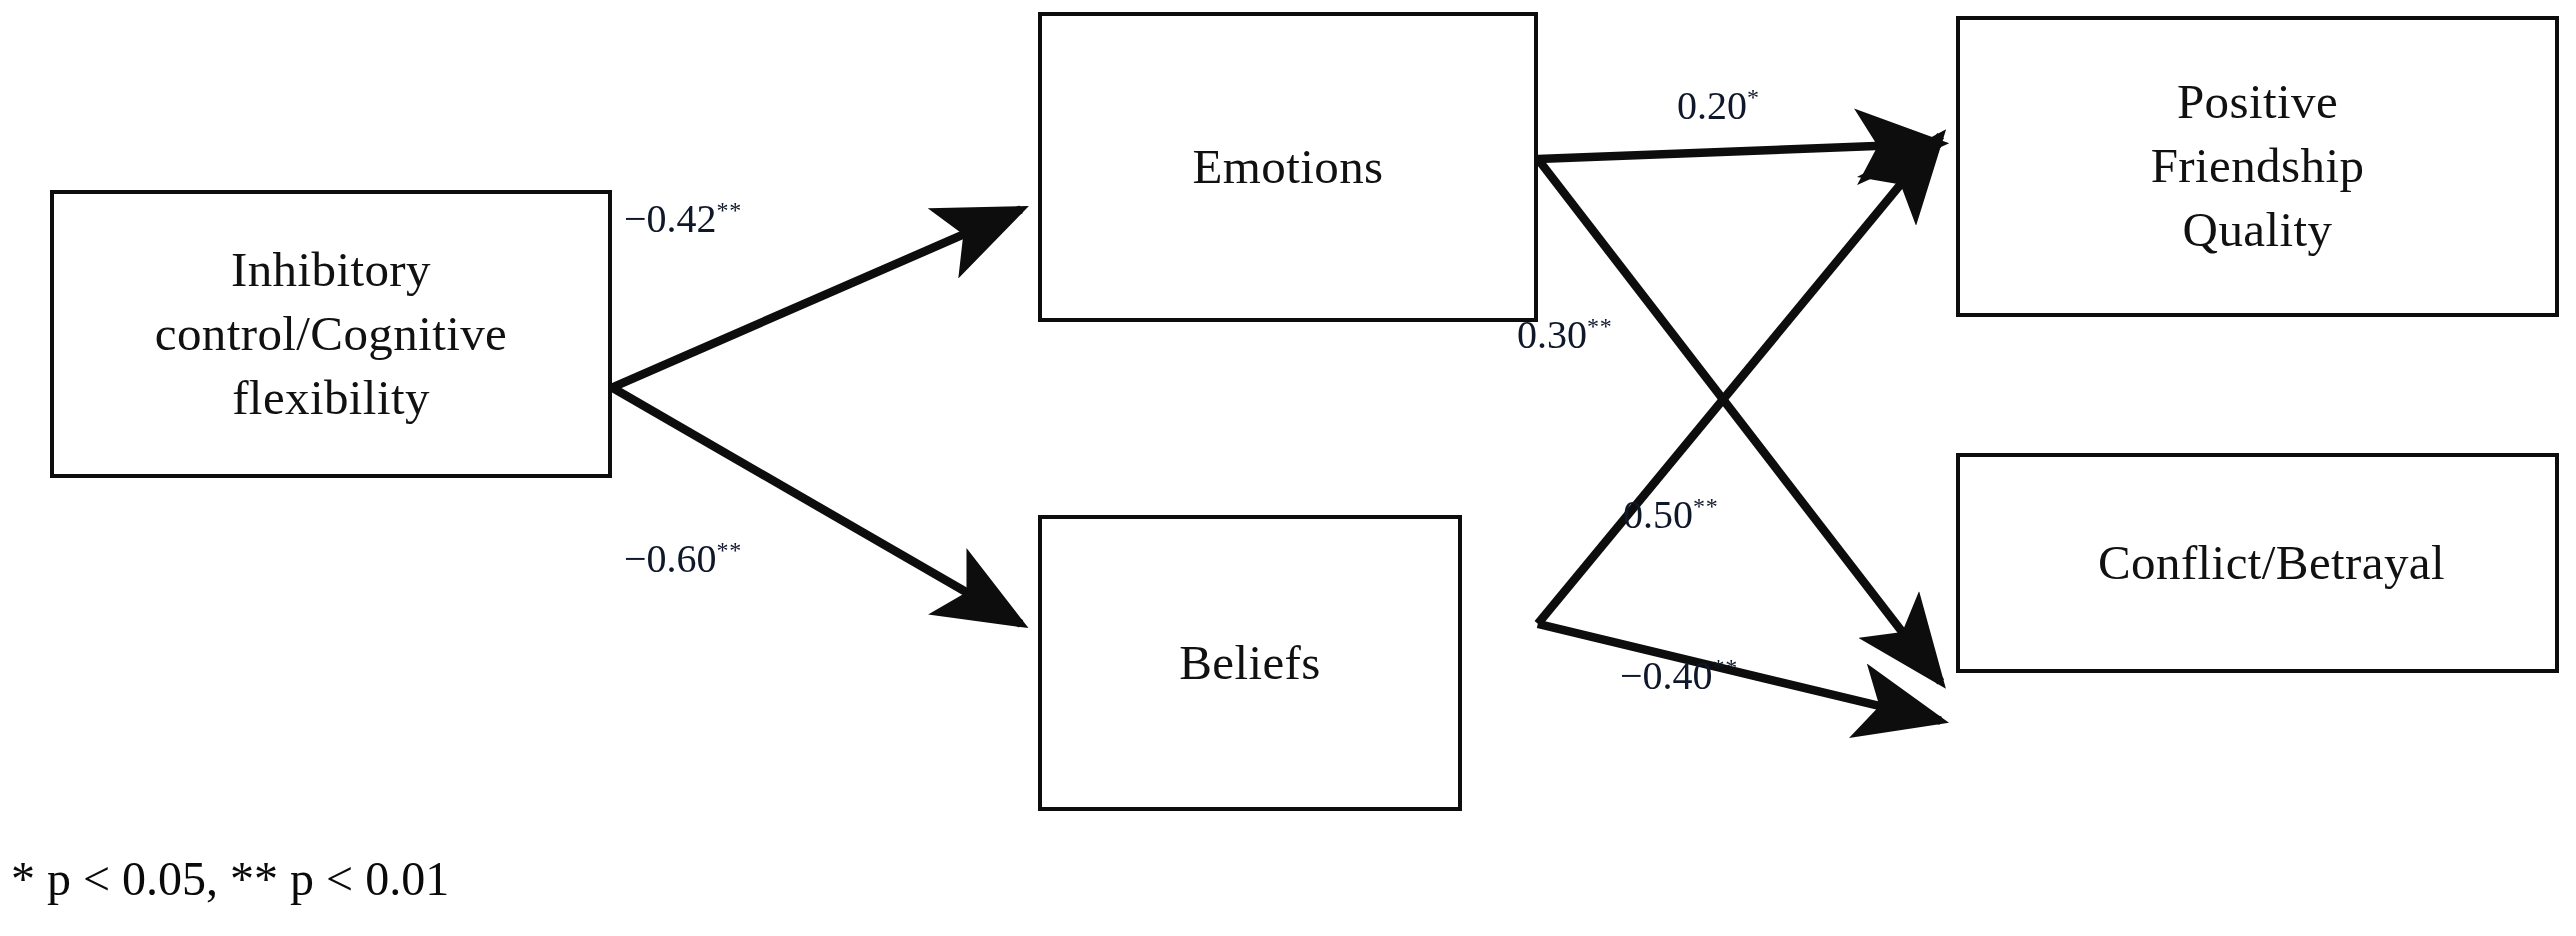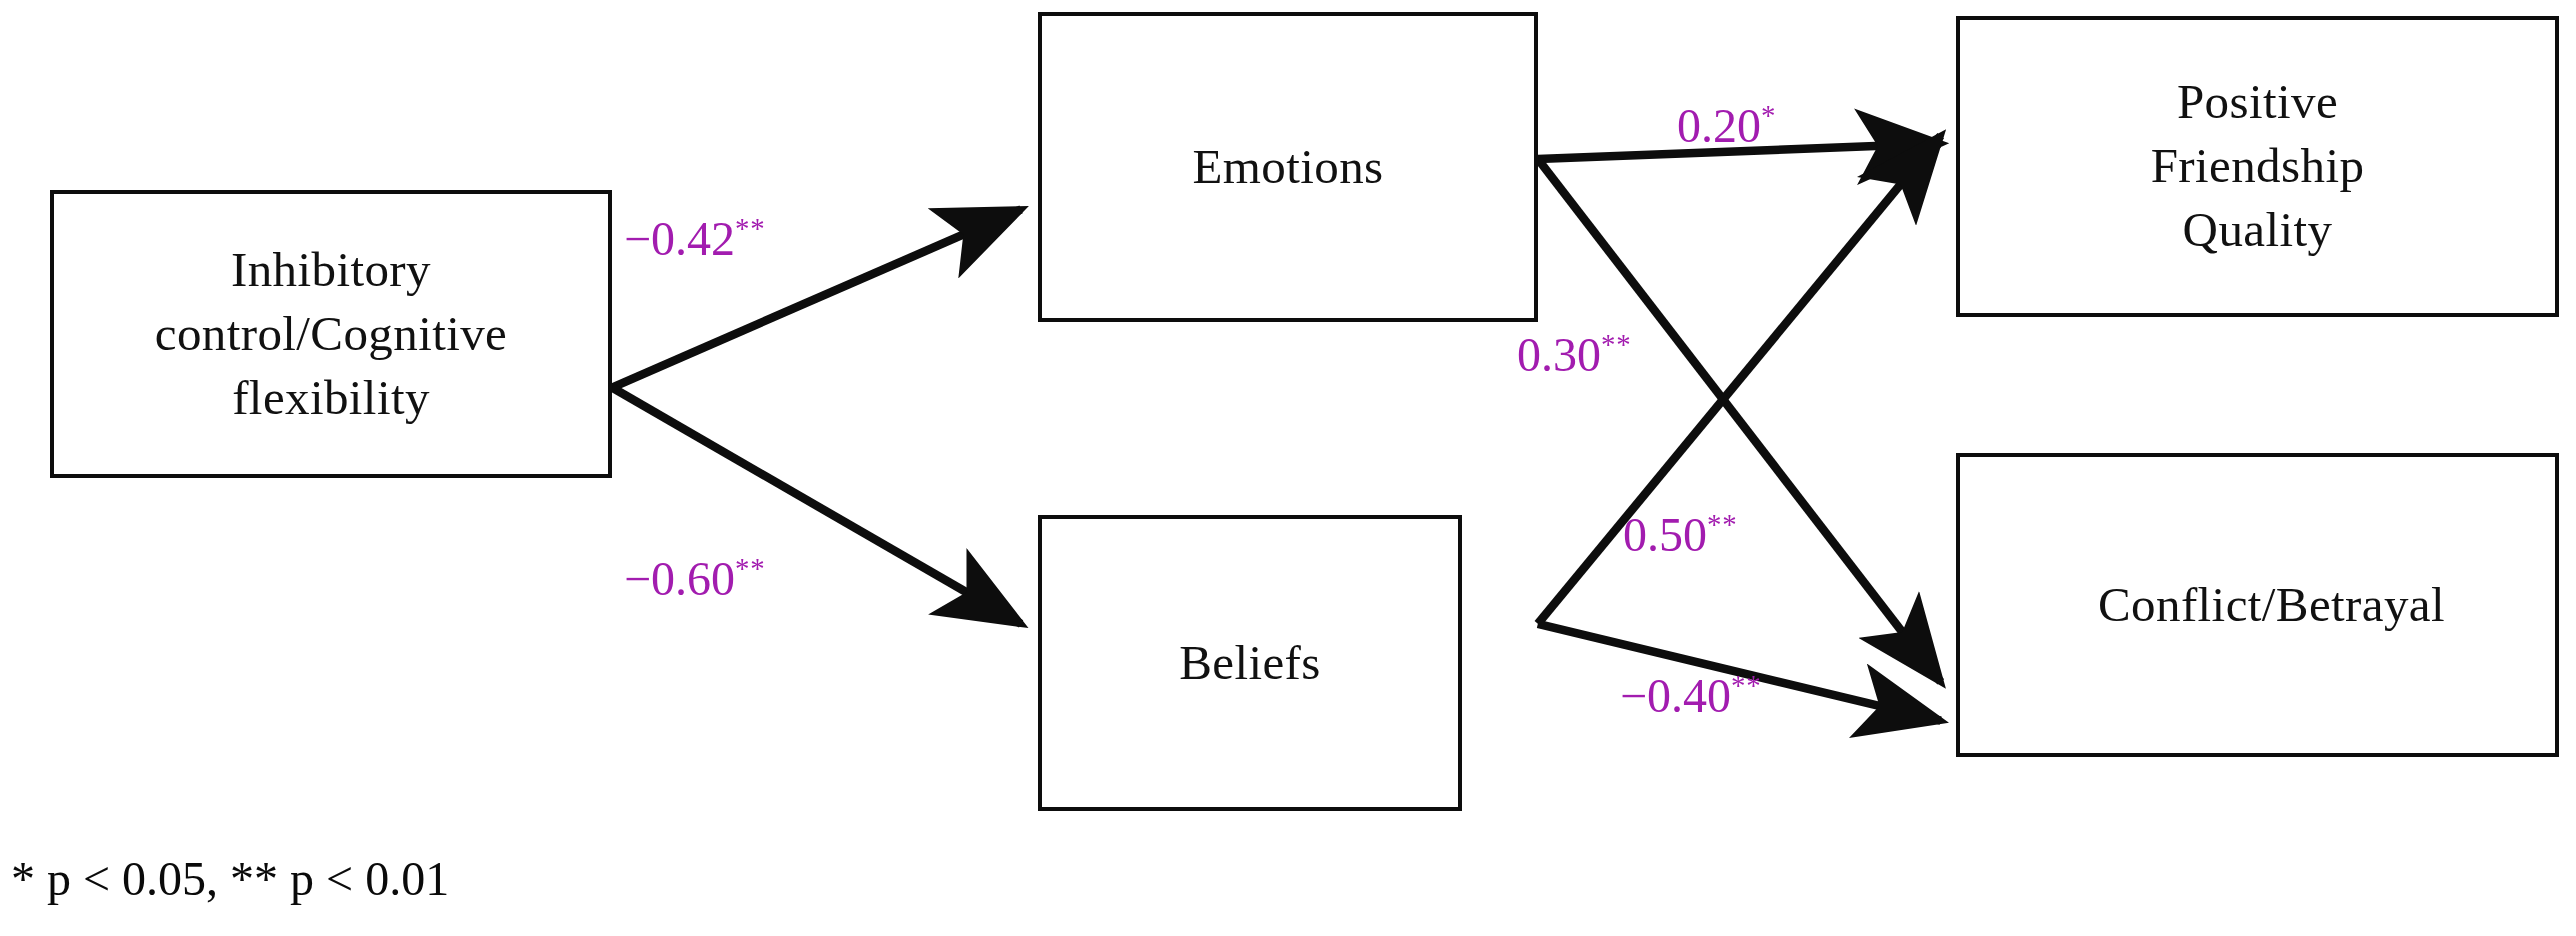--- a/index.html
+++ b/index.html
@@ -40,30 +40,29 @@
     color: #111111;
     letter-spacing: 0.4px;
     white-space: pre-line;
   }
 
   
   #node-predictor { left: 50px;   top: 190px; width: 562px; height: 288px; }
   #node-emotions  { left: 1038px; top: 11.6px;  width: 500px; height: 310px; }
   #node-beliefs   { left: 1038px; top: 515px; width: 424px; height: 296px; }
   #node-pfq       { left: 1956px; top: 15.5px;  width: 603px; height: 301px; }
-  #node-conflict  { left: 1956px; top: 453px; width: 603px; height: 304px; padding-left: 28px; }
+  #node-conflict  { left: 1956px; top: 453px; width: 603px; height: 220px; padding-left: 28px; }
 
   .edge-label {
     position: absolute;
-    font-size: 48px;
-    color: #a21caf;
+    font-size: 40px;
+    color: #0f172a;
     white-space: nowrap;
     z-index: 3;
     line-height: 1;
-    margin-top: 16px;
   }
   .edge-label .sig {
     font-size: 0.60em;
     vertical-align: super;
     letter-spacing: 0.8px;
   }
 
   #label-ic-emotions  { left: 624px;  top: 198px; }
   #label-ic-beliefs   { left: 624px;  top: 538px; }
   #label-em-pfq       { left: 1677px; top: 85px; }

